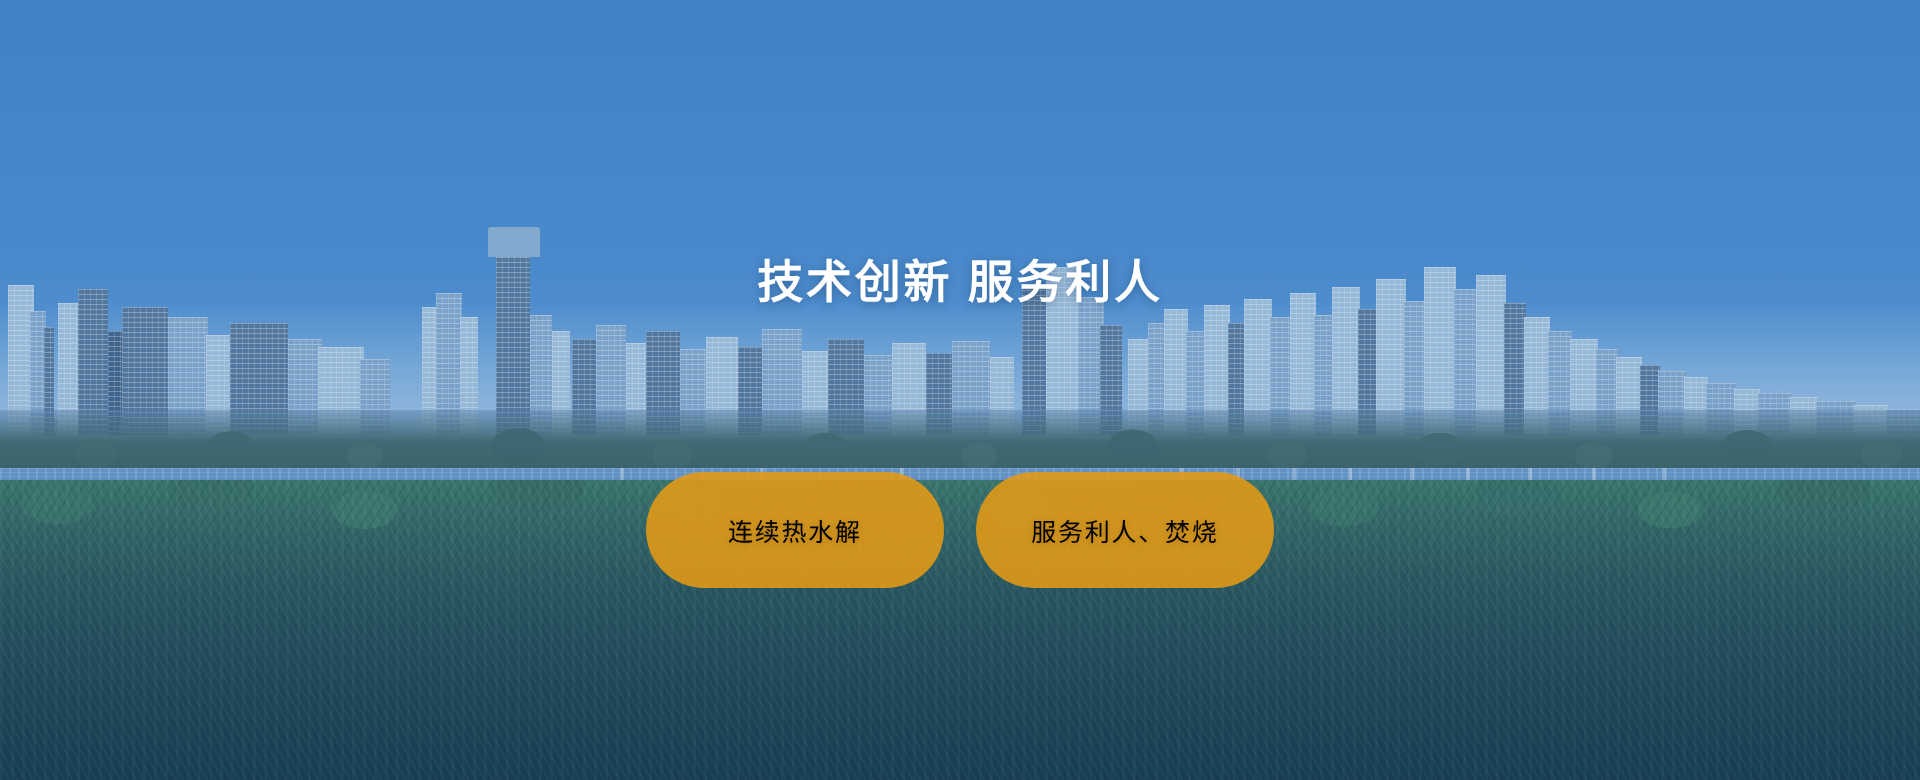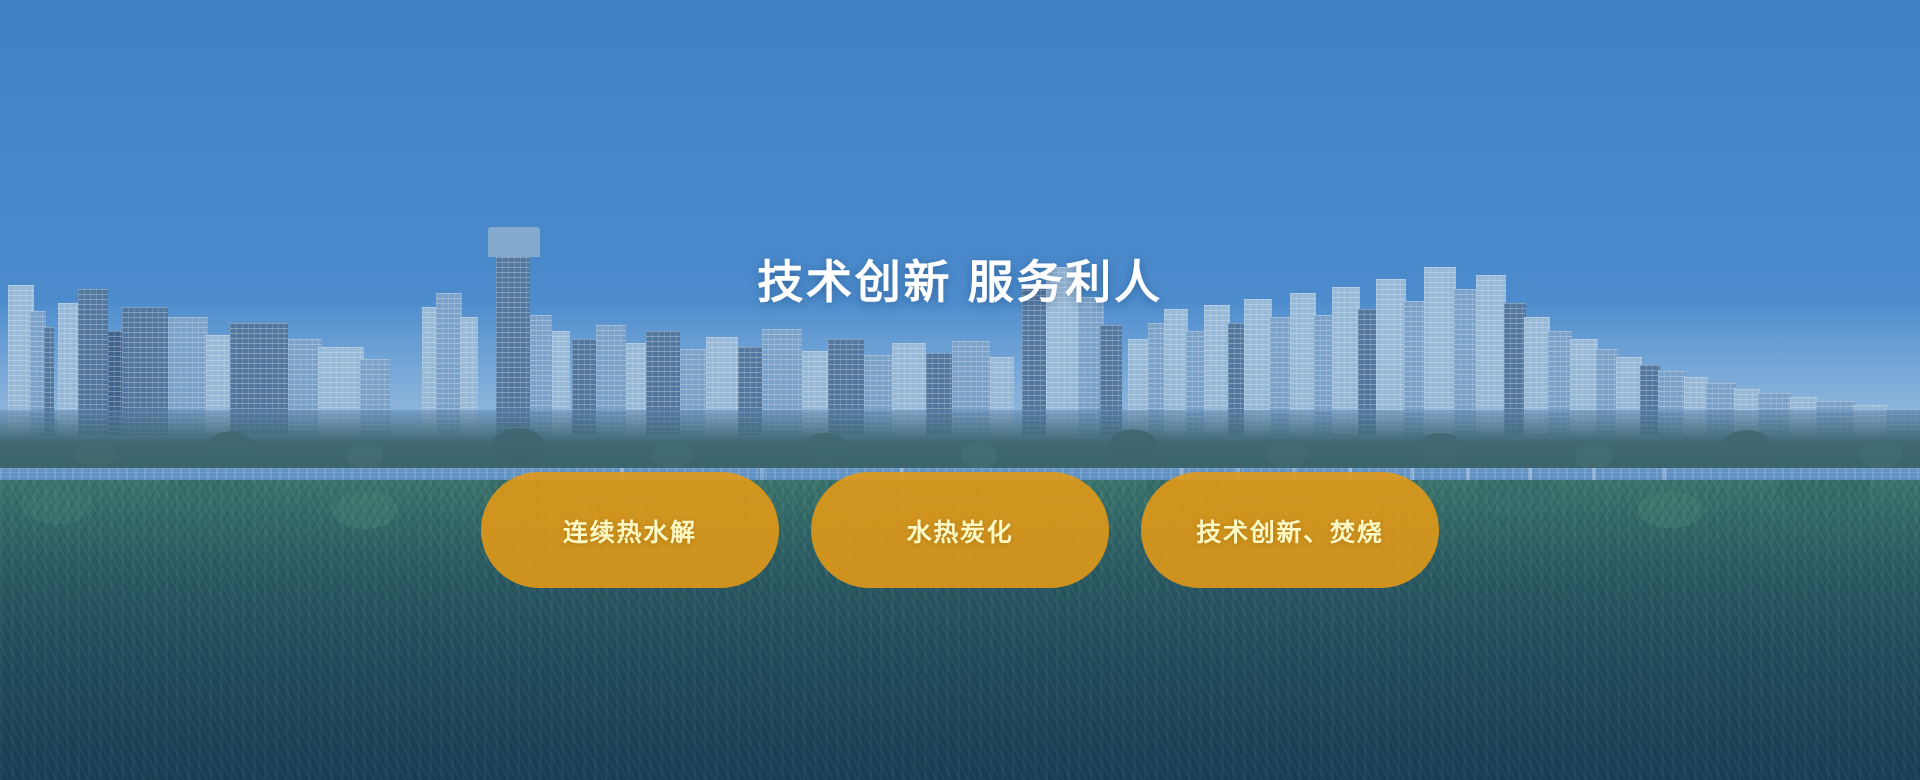--- a/index.html
+++ b/index.html
@@ -102,21 +102,21 @@
   .subtitle{margin-top:16px;color:#fff;font-size:25px;font-weight:500;
     letter-spacing:.10em;white-space:nowrap;
     text-shadow:0 2px 8px rgba(18,50,90,.42);}
 
   
   .pills{position:absolute;left:0;right:0;top:472px;z-index:7;
     display:flex;justify-content:center;gap:32px;}
   .pill{width:298px;height:116px;border-radius:58px;
     background:rgba(229,154,21,.88);
     display:flex;align-items:center;justify-content:center;
-    color:#fef9c3;font-size:25px;font-weight:700;letter-spacing:.07em;
+    color:#000000;font-size:25px;font-weight:400;letter-spacing:.07em;
     white-space:nowrap;cursor:pointer;border:none;
     text-shadow:0 1px 4px rgba(120,72,0,.35);}
 </style>
 </head>
 <body>
 
 <div class="hero">
 
   <div class="sky"></div>
   <div class="haze"></div>
@@ -231,17 +231,16 @@
   </div>
 
   <div class="grade"></div>
 
   <div class="copy">
     <h1 class="title">技术创新  服务利人</h1>
   </div>
 
   <div class="pills">
     <button class="pill">连续热水解</button>
-    <button class="pill">水热炭化</button>
-    <button class="pill">技术创新、焚烧</button>
+    <button class="pill">服务利人、焚烧</button>
   </div>
 
 </div>
 
 </body></html>

